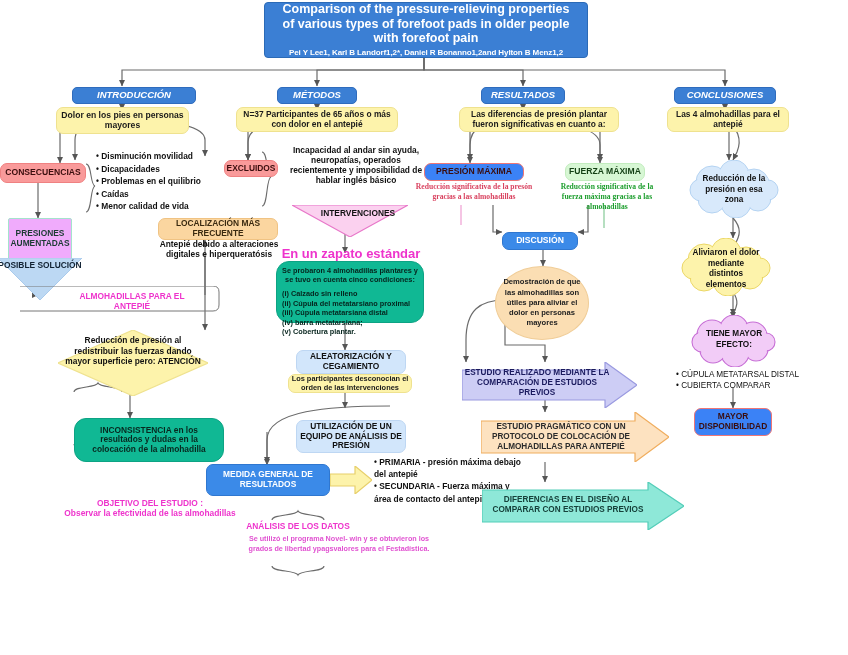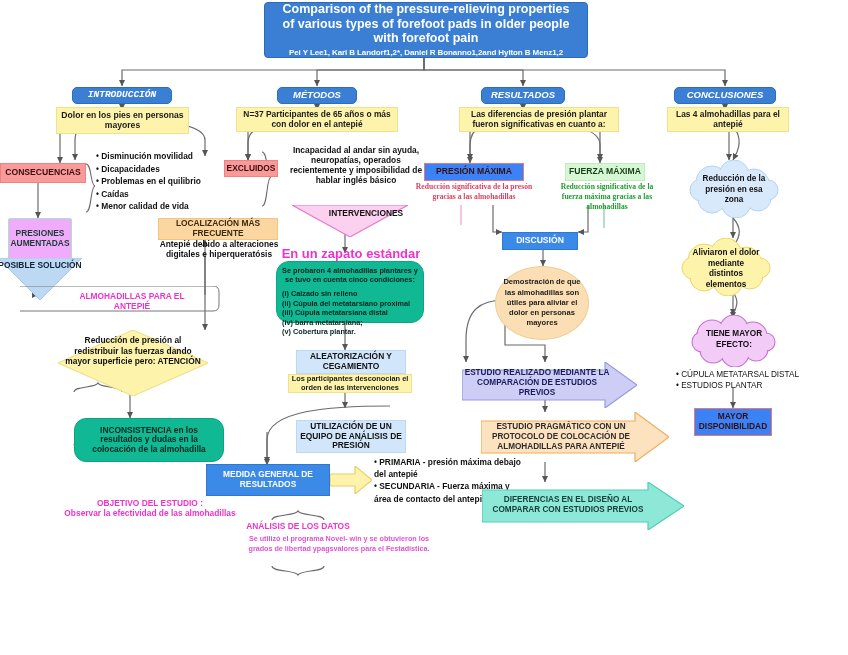--- a/index.html
+++ b/index.html
@@ -15,21 +15,21 @@
   #title{left:264px;top:2px;width:324px;height:56px;background:#3b7fd4;
          border:1px solid #2b6ab6;border-radius:4px;color:#fff;font-weight:bold;
          font-size:12.5px;flex-direction:column;padding:4px 6px;}
   #title .authors{font-size:8px;font-weight:bold;margin-top:3px;letter-spacing:-.1px;}
 
   
   .hdr{background:#3b7fd4;border:1px solid #2f6cbd;border-radius:5px;color:#fff;
        font-style:italic;font-weight:bold;font-size:9.5px;height:17px;}
 
   
-  .rr{border-radius:0;}
+  .rr{border-radius:7px;}
   .yellow{background:#fdf3ab;border:1px solid #efe28f;}
   .red{background:#f99a9a;border:1px solid #ef8181;}
   .redsolid{background:#3b82f6;border:1px solid #ee7676;}
   .orange{background:#fbd6a0;border:1px solid #f0c383;}
   .mint{background:#f0abfc;border:1px solid #a4e3cc;}
   .lightblue{background:#d2e6fb;border:1px solid #bed7f3;}
   .greenpale{background:#d7f7d4;border:1px solid #c2ecbe;}
   .teal{background:#10b894;border:1px solid #0da384;}
   .blue{background:#3b8ae8;border:1px solid #2f77d0;color:#fff;}
 
@@ -133,21 +133,21 @@
   </g>
 </svg>
 
 <div id="title" class="node">
   <div>Comparison of the pressure-relieving properties</div>
   <div>of various types of forefoot pads in older people</div>
   <div>with forefoot pain</div>
   <div class="authors">Pei Y Lee1, Karl B Landorf1,2*, Daniel R Bonanno1,2and Hylton B Menz1,2</div>
 </div>
 
-<div class="node hdr" style="left:72px;top:87px;width:100px;font-family:Liberation Mono, monospace;">INTRODUCCIÓN</div>
+<div class="node hdr" style="left:72px;top:87px;width:124px;">INTRODUCCIÓN</div>
 <div class="node hdr" style="left:277px;top:87px;width:80px;">MÉTODOS</div>
 <div class="node hdr" style="left:481px;top:87px;width:84px;">RESULTADOS</div>
 <div class="node hdr" style="left:674px;top:87px;width:102px;">CONCLUSIONES</div>
 
 <div class="node rr yellow" style="left:56px;top:107px;width:133px;height:27px;font-size:8.6px;font-weight:bold;color:#1b1b1b;padding:0 4px;">Dolor en los pies en personas mayores</div>
 
 <div class="node rr red" style="left:0px;top:163px;width:86px;height:20px;font-size:8.6px;font-weight:bold;color:#3a0d0d;">CONSECUENCIAS</div>
 
 <div class="txt" style="left:96px;top:150px;width:130px;font-size:8.4px;font-weight:bold;color:#111;text-align:left;white-space:pre-line;line-height:1.5;">• Disminución movilidad
 • Dicapacidades
@@ -188,21 +188,21 @@
 <div class="node rr yellow" style="left:236px;top:107px;width:162px;height:25px;font-size:8.4px;font-weight:bold;color:#1b1b1b;padding:0 3px;">N=37 Participantes de 65 años o más con dolor en el antepié</div>
 
 <div class="node rr red" style="left:224px;top:160px;width:54px;height:17px;font-size:8.4px;font-weight:bold;color:#3a0d0d;">EXCLUIDOS</div>
 
 <div class="txt" style="left:288px;top:145px;width:136px;font-size:8.4px;font-weight:bold;color:#111;">Incapacidad al andar sin ayuda, neuropatías, operados recientemente y imposibilidad de hablar inglés básico</div>
 
 <div class="tri" style="left:292px;top:205px;width:116px;height:32px;">
   <svg width="116" height="32" viewBox="0 0 116 32">
       <polygon points="0,0 116,0 58,32" fill="#fbd1ef" stroke="#e877c9" stroke-width="1.1"></polygon>
     </svg>
-  <div style="position:absolute;left:16px;top:3px;width:116px;text-align:center;font-size:8.4px;font-weight:bold;color:#111;">INTERVENCIONES</div>
+  <div style="position:absolute;left:8px;top:3px;width:116px;text-align:center;font-size:8.4px;font-weight:bold;color:#111;">INTERVENCIONES</div>
 </div>
 
 <div class="txt" style="left:278px;top:246px;width:146px;font-size:13px;font-weight:bold;color:#ee33cc;">En un zapato estándar</div>
 
 <div style="position:absolute;left:276px;top:261px;width:148px;height:62px;background:#10b894;border:1px solid #0da384;border-radius:13px;padding:4px 5px;box-sizing:border-box;">
   <div style="font-size:7.3px;font-weight:bold;color:#06241d;text-align:center;line-height:1.25;">Se probaron 4 almohadillas plantares y se tuvo en cuenta cinco condiciones:</div>
   <div style="font-size:7.3px;font-weight:bold;color:#06241d;text-align:left;line-height:1.3;margin-top:5px;white-space:pre-line;">(i) Calzado sin relleno
 (ii) Cúpula del metatarsiano proximal
 (iii) Cúpula metatarsiana distal
 (iv) barra metatarsiana;
@@ -338,15 +338,15 @@
         <circle cx="23" cy="35" r="12"></circle>
       <circle cx="12" cy="27" r="9"></circle>
         <circle cx="76" cy="27" r="8"></circle>
         <rect x="12" y="16" width="64" height="23"></rect>
       </g>
   </svg>
   <div style="position:absolute;left:10px;top:14px;width:68px;text-align:center;font-size:8.2px;font-weight:bold;color:#111;line-height:1.3;">TIENE MAYOR EFECTO:</div>
 </div>
 
 <div class="txt" style="left:676px;top:369px;width:145px;font-size:8.2px;font-weight:normal;color:#111;text-align:left;line-height:1.4;white-space:pre-line;">• CÚPULA METATARSAL DISTAL
-• ESTUDIOS PLANTAR</div>
+• CUBIERTA COMPARAR</div>
 
 <div class="node rr redsolid" style="left:694px;top:408px;width:78px;height:28px;font-size:8.4px;font-weight:bold;color:#3a0d0d;">MAYOR DISPONIBILIDAD</div>
 
 </body></html>

